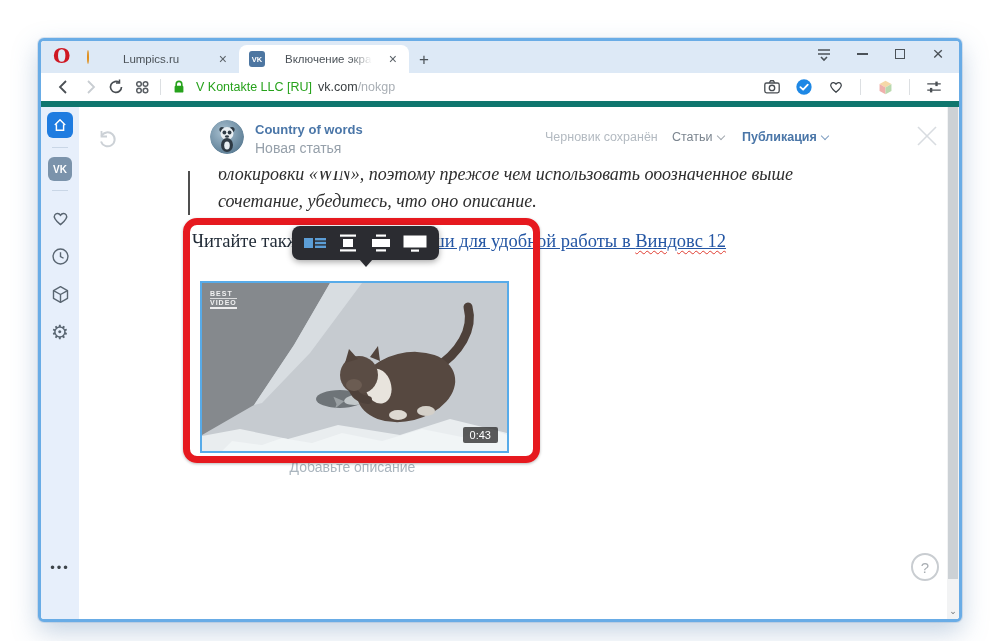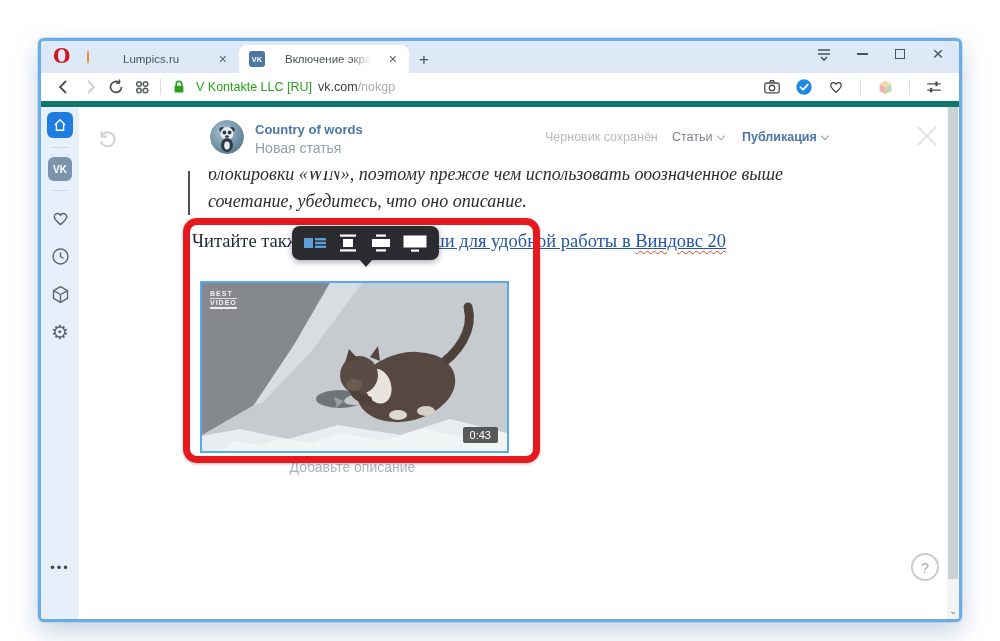--- a/index.html
+++ b/index.html
@@ -71,21 +71,21 @@
   .draft{position:absolute;left:466px;top:23px;font-size:12.5px;color:#b3bac1;}
   .menu-articles{position:absolute;left:593px;top:23px;font-size:12.5px;color:#7b858f;}
   .menu-publish{position:absolute;left:663px;top:23px;font-size:12.5px;color:#4a76a8;font-weight:bold;}
   .chev{display:inline-block;width:6px;height:6px;border-right:1.5px solid currentColor;
     border-bottom:1.5px solid currentColor;transform:rotate(45deg);margin-left:5px;vertical-align:2px;opacity:.7;}
   .edclose{position:absolute;left:833px;top:14px;}
 
   
   .serif{font-family:"Liberation Serif",serif;}
   .quote{position:absolute;left:109px;top:54px;z-index:1;border-left:2px solid #4f4f4f;
-    padding-left:18px;font-style:italic;font-size:18px;line-height:27px;color:#2e2e2e;}
+    padding-left:28px;font-style:italic;font-size:18px;line-height:27px;color:#2e2e2e;}
   .readalso{position:absolute;left:113px;top:124px;z-index:1;font-size:18.5px;color:#222c38;white-space:nowrap;}
   .readalso a{color:#2456a4;text-decoration:underline;}
   .miss{text-decoration:underline wavy #e03c31 1px;text-underline-offset:3px;}
 
   .thumb{position:absolute;left:121px;top:174px;width:309px;height:172px;z-index:1;
     border:2px solid #57abe9;background:#8d9296;}
   .thumb svg{display:block;}
   .wm{position:absolute;left:8px;top:7px;color:rgba(255,255,255,.88);font-size:7px;
     font-weight:bold;letter-spacing:1px;line-height:8px;}
   .wm span{display:block;border-bottom:1px solid rgba(255,255,255,.7);}
@@ -265,21 +265,21 @@
         </div>
 
         <div class="content">
 
           <div class="quote serif">
             <div>блокировки «WIN», поэтому прежде чем использовать обозначенное выше</div>
             <div>сочетание, убедитесь, что оно описание.</div>
           </div>
 
           <div class="readalso serif">
-            <span>Читайте также: </span><a href="#"><span>Горячие клавиши для удобной работы в </span><span class="miss">Виндовс 20</span></a>
+            <span>Читайте также: </span><a href="#"><span>Горячие клавиши для удобной работы в </span><span class="miss">Виндовс 12</span></a>
           </div>
 
           <div class="thumb">
             <svg width="305" height="168" viewBox="0 0 305 168">
               <rect width="305" height="168" fill="#85898d"></rect>
               <polygon points="128,0 305,0 305,168 0,168 0,152 52,122 92,62" fill="#c6cbd0"></polygon>
               <polygon points="128,0 160,0 108,70 60,120 52,122 92,62" fill="#d8dde1"></polygon>
               <polygon points="0,168 0,153 38,146 86,156 136,142 198,152 248,136 305,150 305,168" fill="#e9edef"></polygon>
               <polygon points="20,168 30,158 60,162 80,155 110,160 140,150 180,158 220,146 260,154 290,146 305,152 305,168" fill="#f3f6f7" opacity="0.8"></polygon>
               <ellipse cx="138" cy="116" rx="24" ry="9" fill="#6e7478"></ellipse>

